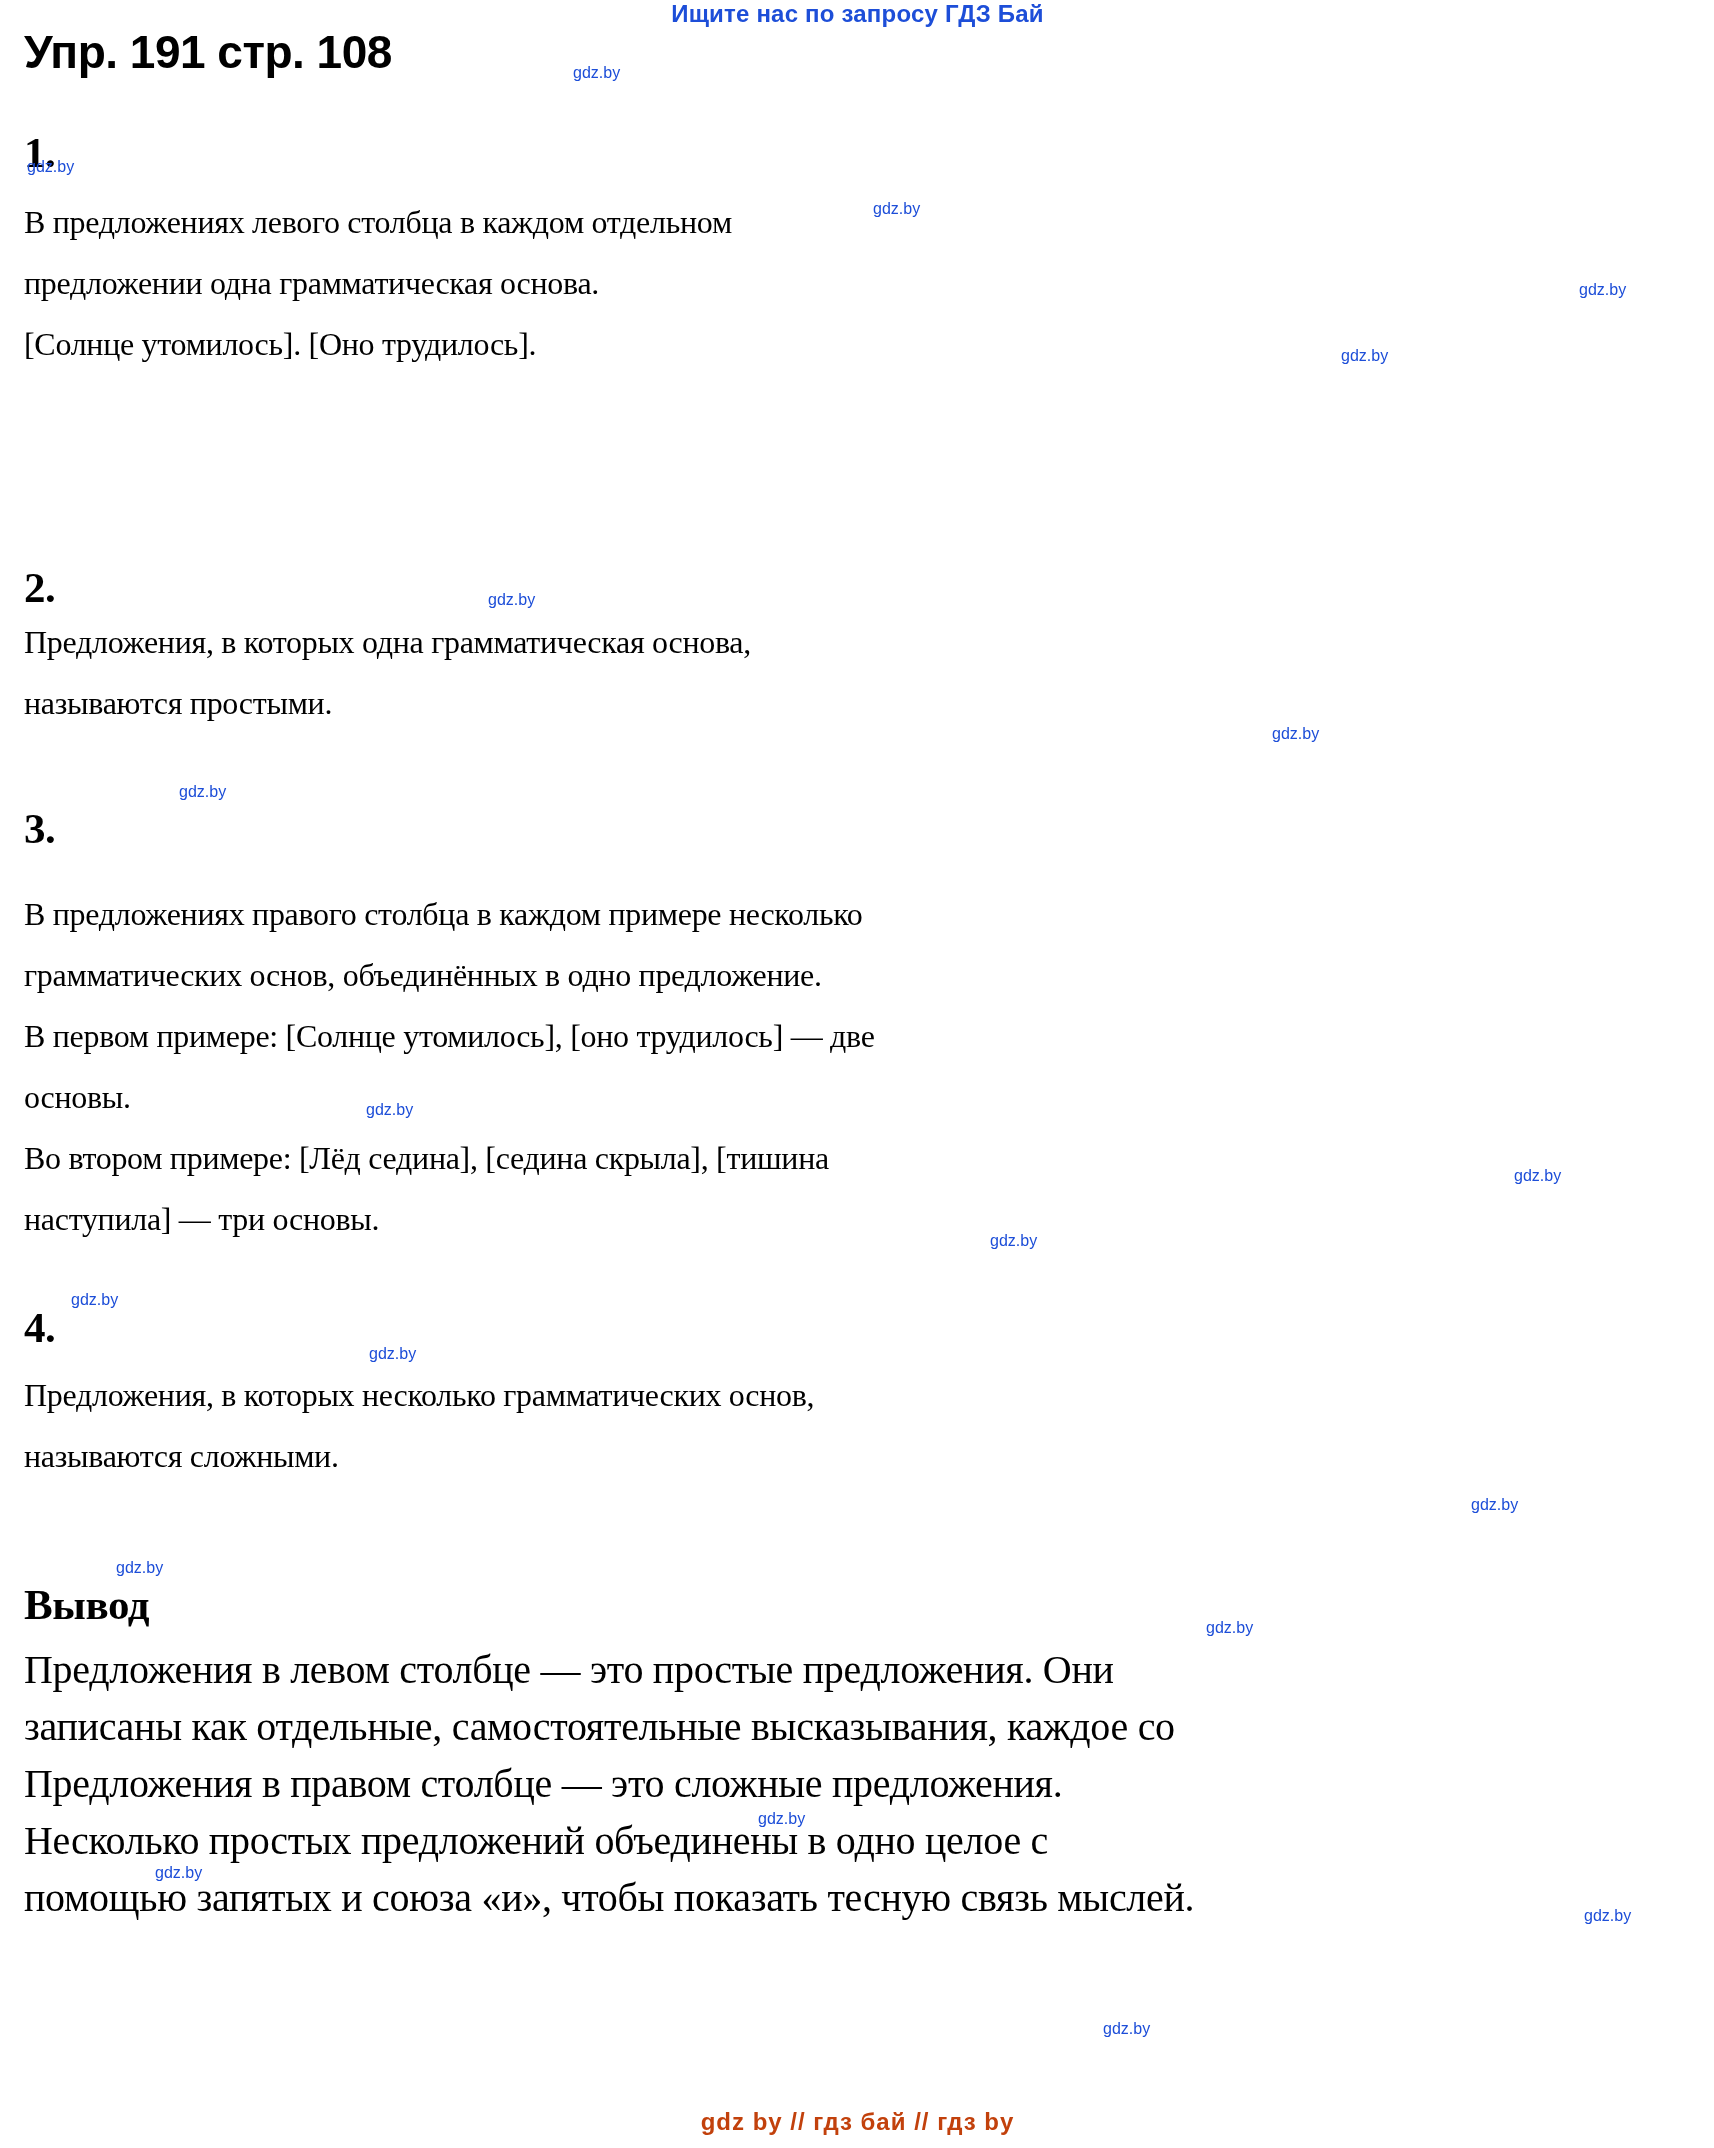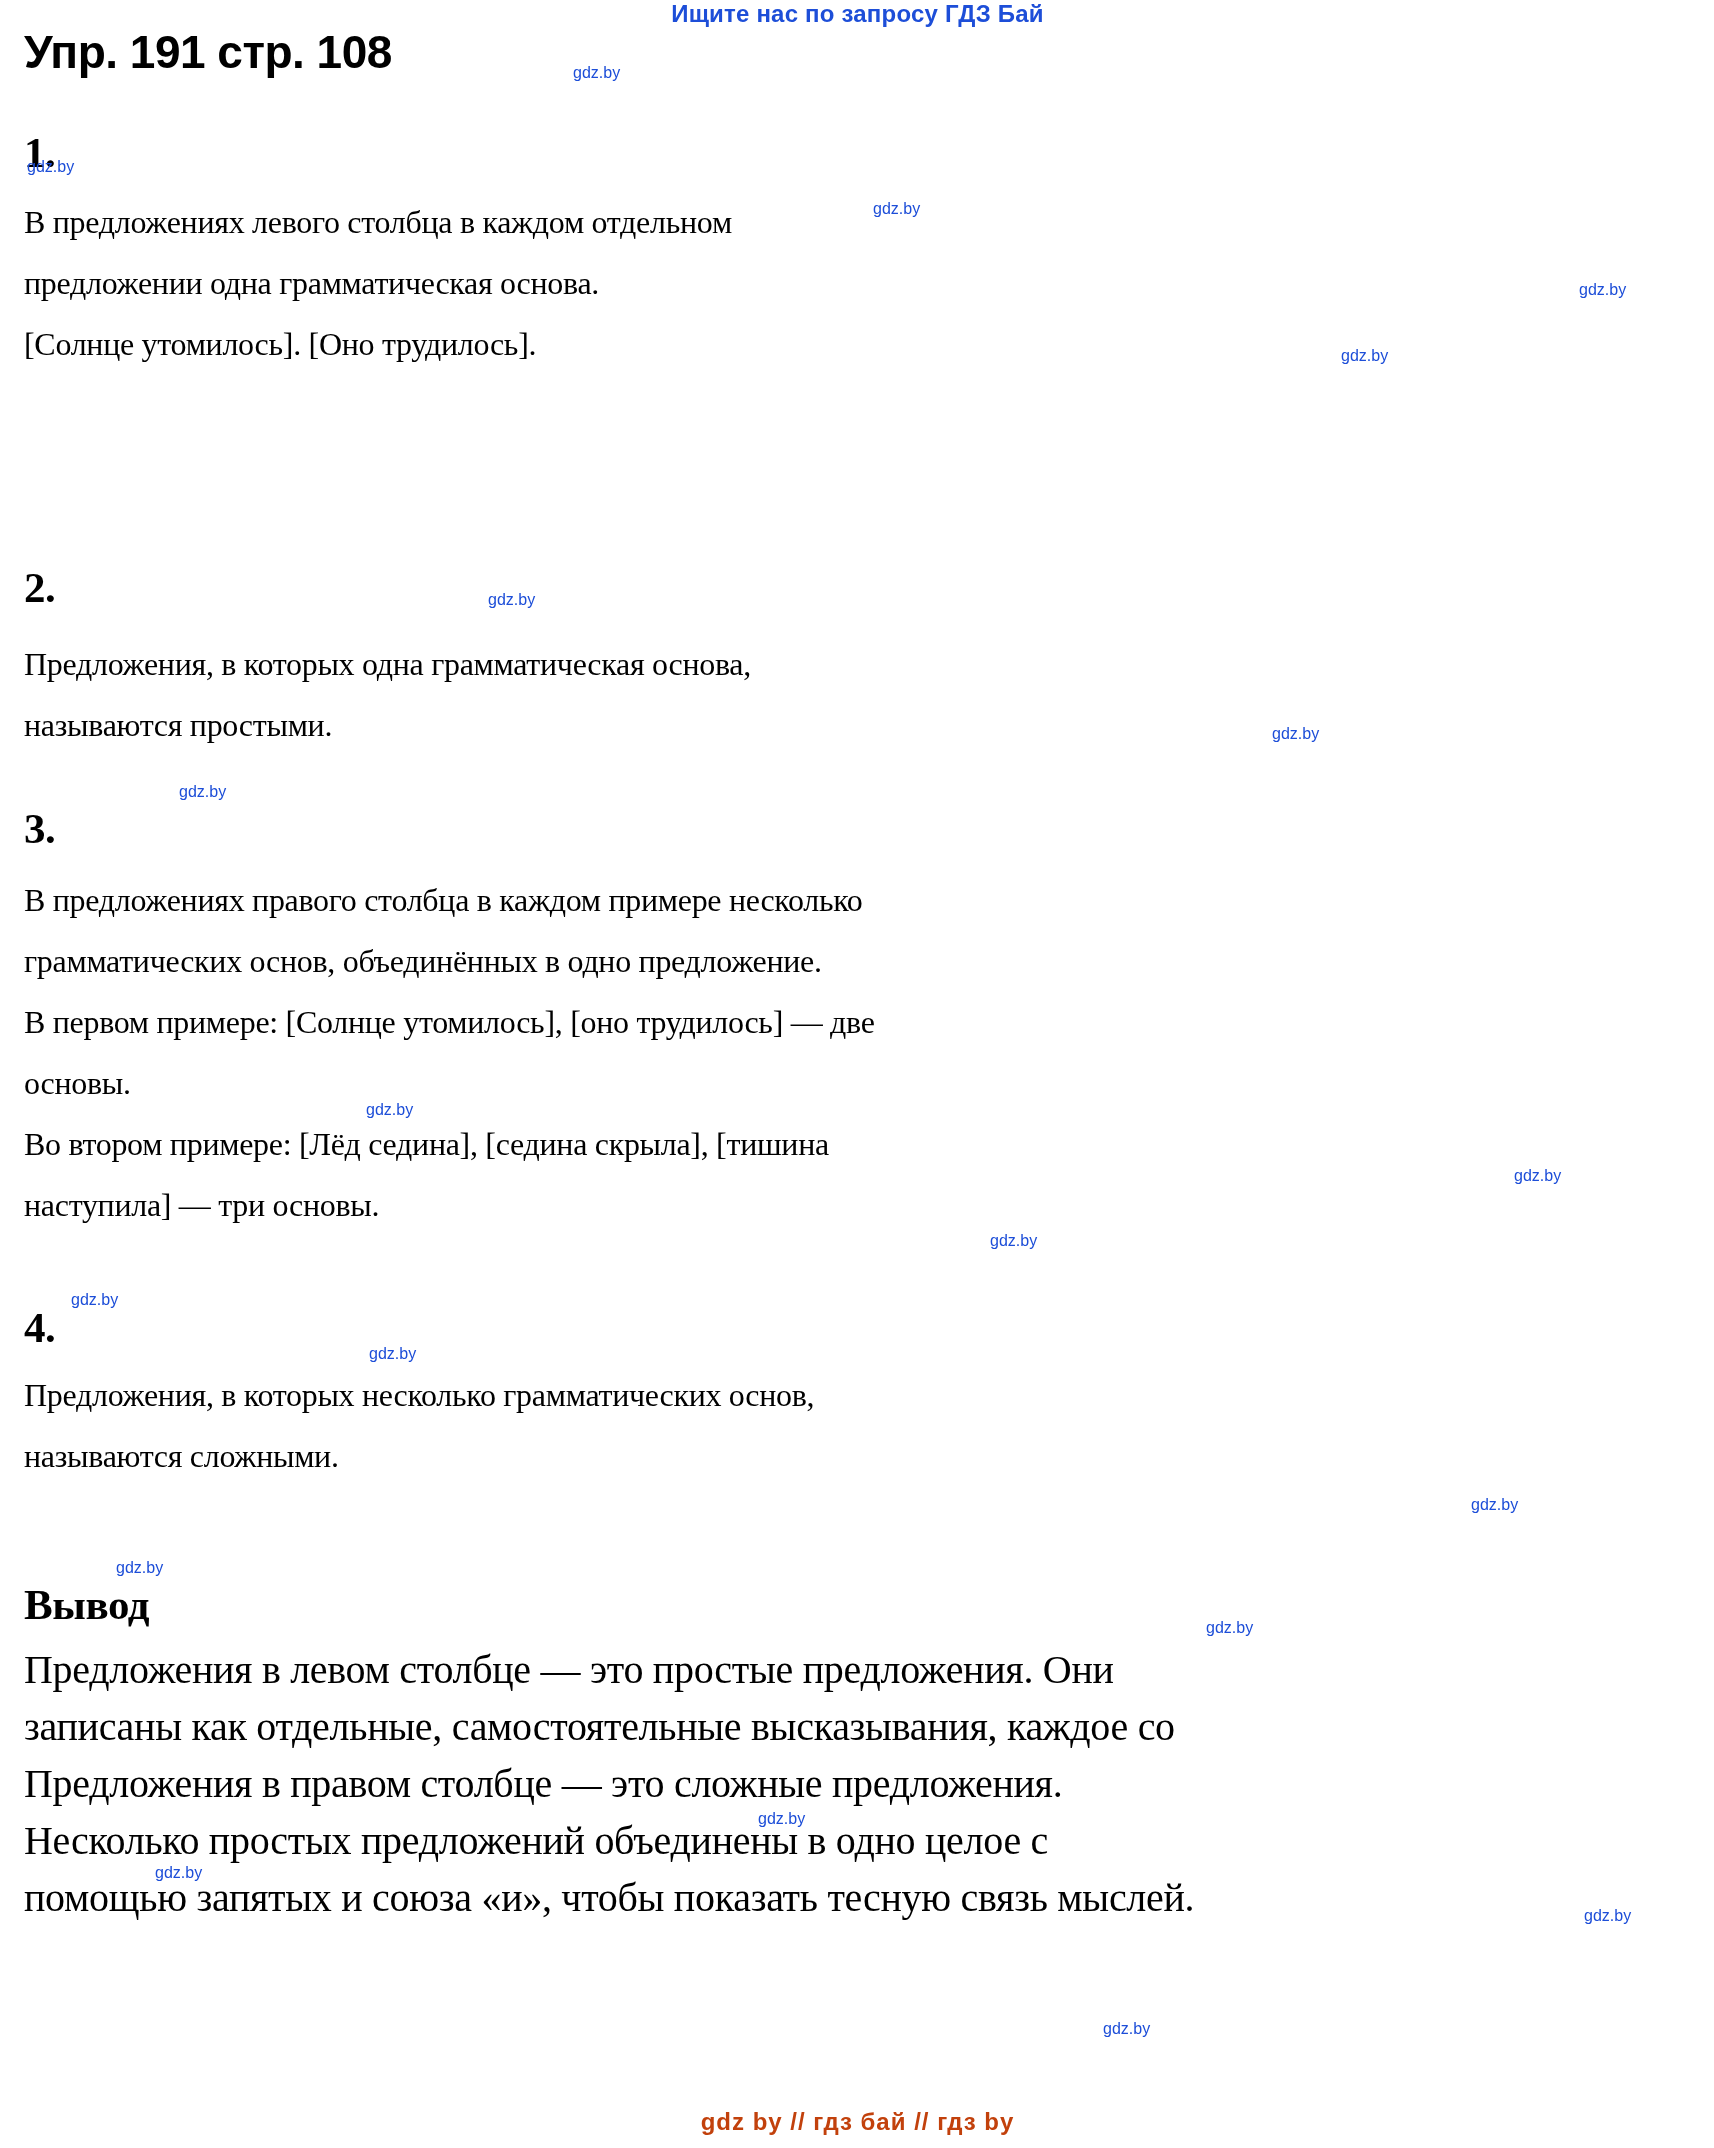--- a/index.html
+++ b/index.html
@@ -125,27 +125,27 @@
 
   <div class="body-block" style="top:128px;">
     <div class="num-head">1.</div>
     <div class="para" style="margin-top:15px;">В предложениях левого столбца в каждом отдельном</div>
     <div class="para">предложении одна грамматическая основа.</div>
     <div class="para">[Солнце утомилось]. [Оно трудилось].</div>
   </div>
 
   <div class="body-block" style="top:563px;">
     <div class="num-head">2.</div>
-    <div class="para" style="margin-top:22px;">Предложения, в которых одна грамматическая основа,</div>
+    <div class="para" style="margin-top:0;">Предложения, в которых одна грамматическая основа,</div>
     <div class="para">называются простыми.</div>
   </div>
 
   <div class="body-block" style="top:804px;">
     <div class="num-head">3.</div>
-    <div class="para" style="margin-top:17px;">В предложениях правого столбца в каждом примере несколько</div>
+    <div class="para" style="margin-top:31px;">В предложениях правого столбца в каждом примере несколько</div>
     <div class="para">грамматических основ, объединённых в одно предложение.</div>
     <div class="para">В первом примере: [Солнце утомилось], [оно трудилось] — две</div>
     <div class="para">основы.</div>
     <div class="para">Во втором примере: [Лёд седина], [седина скрыла], [тишина</div>
     <div class="para">наступила] — три основы.</div>
   </div>
 
   <div class="body-block" style="top:1303px;">
     <div class="num-head">4.</div>
     <div class="para" style="margin-top:13.3px;">Предложения, в которых несколько грамматических основ,</div>

